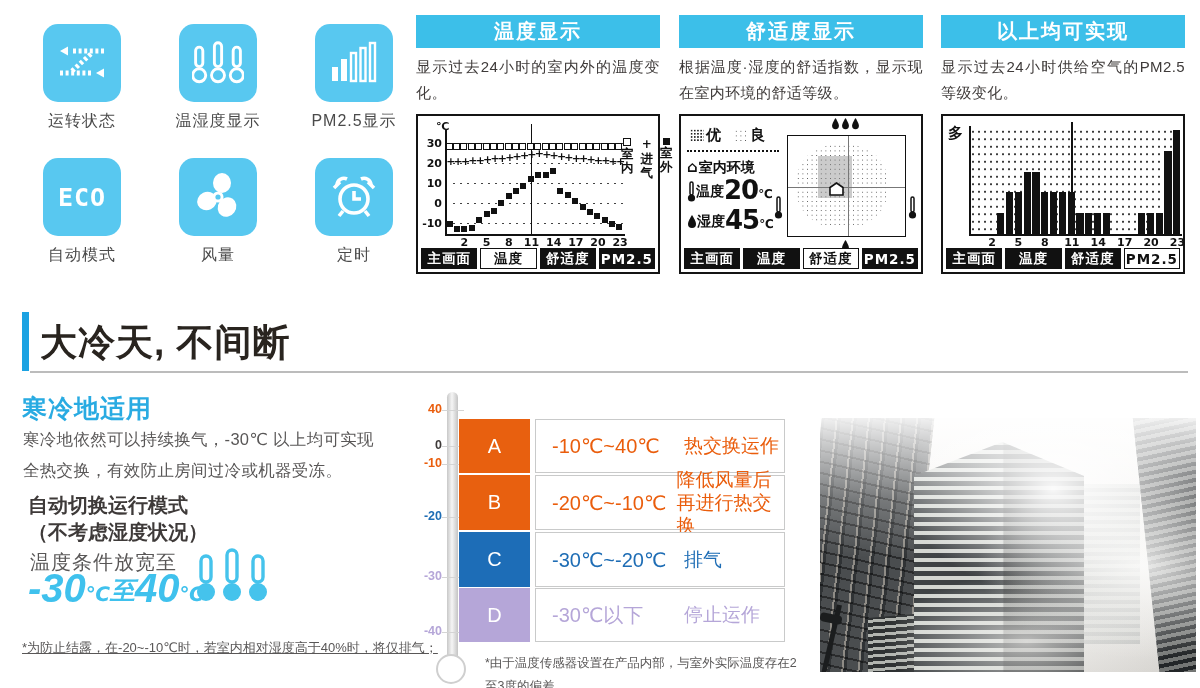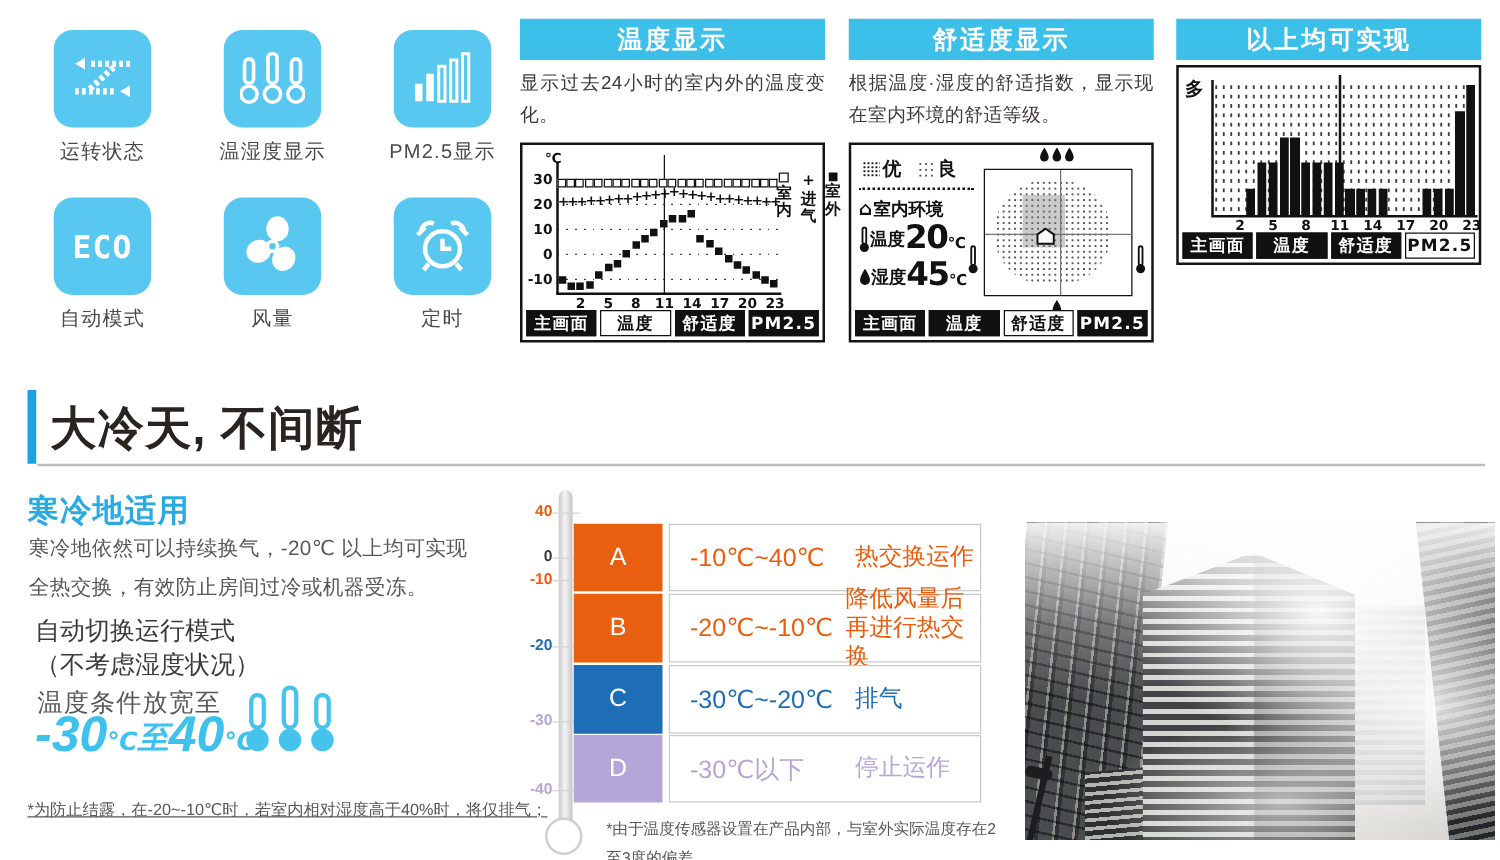--- a/index.html
+++ b/index.html
@@ -57,21 +57,21 @@
   .drops-top{position:absolute;left:150px;top:2px;display:flex;gap:1px;}
   .drop-bottom{position:absolute;left:160px;top:121px;}
   .side-thermo{position:absolute;top:80px;}
   
   .accent{position:absolute;left:22px;top:312px;width:7px;height:59px;background:#1ba2e2;}
   .sec-title{position:absolute;left:40px;top:318px;font-size:37px;font-weight:700;color:#29241f;letter-spacing:1px;}
   .sec-line{position:absolute;left:30px;top:371px;width:1158px;height:2px;background:#bcbcbc;}
   
   .cold-sub{position:absolute;left:22px;top:392px;font-size:25px;font-weight:700;color:#29abe2;letter-spacing:1px;}
   .cold-body{position:absolute;left:23px;top:424px;font-size:16.5px;line-height:1.85;color:#595757;letter-spacing:.3px;}
-  .mode-title{position:absolute;left:28px;top:492px;font-size:20px;font-weight:400;color:#3e3a39;line-height:1.35;}
+  .mode-title{position:absolute;left:28px;top:492px;font-size:20px;font-weight:700;color:#3e3a39;line-height:1.35;}
   .range-label{position:absolute;left:30px;top:549px;font-size:20px;color:#595757;letter-spacing:1px;}
   .range-big{position:absolute;left:28px;top:568px;color:#3fc1ed;font-style:italic;font-weight:700;display:flex;align-items:flex-end;}
   .range-big .bg{font-size:40px;line-height:1;}
   .range-big .sm{font-size:20px;line-height:1.2;padding-bottom:2px;}
   .range-big .md{font-size:25px;line-height:1.2;padding-bottom:3px;}
   .trio{position:absolute;left:196px;top:548px;}
   .footnote{position:absolute;font-size:13px;line-height:1.8;color:#595757;}
   
   .thermo{position:absolute;left:430px;top:390px;width:370px;height:296px;}
   .tube{position:absolute;left:17px;top:2px;width:11px;height:274px;border-radius:6px 6px 0 0;
@@ -401,20 +401,21 @@
           <div class="lcd-btn">主画面</div>
           <div class="lcd-btn">温度</div>
           <div class="lcd-btn sel">舒适度</div>
           <div class="lcd-btn">PM2.5</div>
         </div>
     </div>
   </div>
 
   <div class="panel" style="left:941px;">
     <div class="panel-header">以上均可实现</div>
+    <div class="panel-desc">显示过去24小时供给空气的PM2.5等级变化。</div>
     <div class="lcd">
       <div style="position:absolute;inset:0;">
         <span style="position:absolute;left:5px;top:8px;font-size:15px;font-weight:700;color:#111;">多</span>
       <div class="dots" style="left: 27px; top: 12px; width: 211px; height: 106px;"></div>
           <div class="bar" style="left: 54.2px; top: 97.2px; width: 7.2px; height: 20.8px;"></div>
           <div class="bar" style="left: 63px; top: 76.4px; width: 7.2px; height: 41.6px;"></div>
           <div class="bar" style="left: 71.8px; top: 76.4px; width: 7.2px; height: 41.6px;"></div>
           <div class="bar" style="left: 80.6px; top: 55.6px; width: 7.2px; height: 62.4px;"></div>
           <div class="bar" style="left: 89.4px; top: 55.6px; width: 7.2px; height: 62.4px;"></div>
           <div class="bar" style="left: 98.2px; top: 76.4px; width: 7.2px; height: 41.6px;"></div>
@@ -450,21 +451,21 @@
         </div>
     </div>
   </div>
 
   <div class="accent"></div>
   <div class="sec-title">大冷天, 不间断</div>
   <div class="sec-line"></div>
 
   <div class="cold-sub">寒冷地适用</div>
   <div class="cold-body">
-    <div>寒冷地依然可以持续换气，-20℃ 以上均可实现</div>
+    <div>寒冷地依然可以持续换气，-30℃ 以上均可实现</div>
     <div>全热交换，有效防止房间过冷或机器受冻。</div>
   </div>
   <div class="mode-title">
     <div>自动切换运行模式</div>
     <div>（不考虑湿度状况）</div>
   </div>
   <div class="range-label">温度条件放宽至</div>
   <div class="range-big">
     <span class="bg">-30</span>
       <span class="sm">℃</span>

